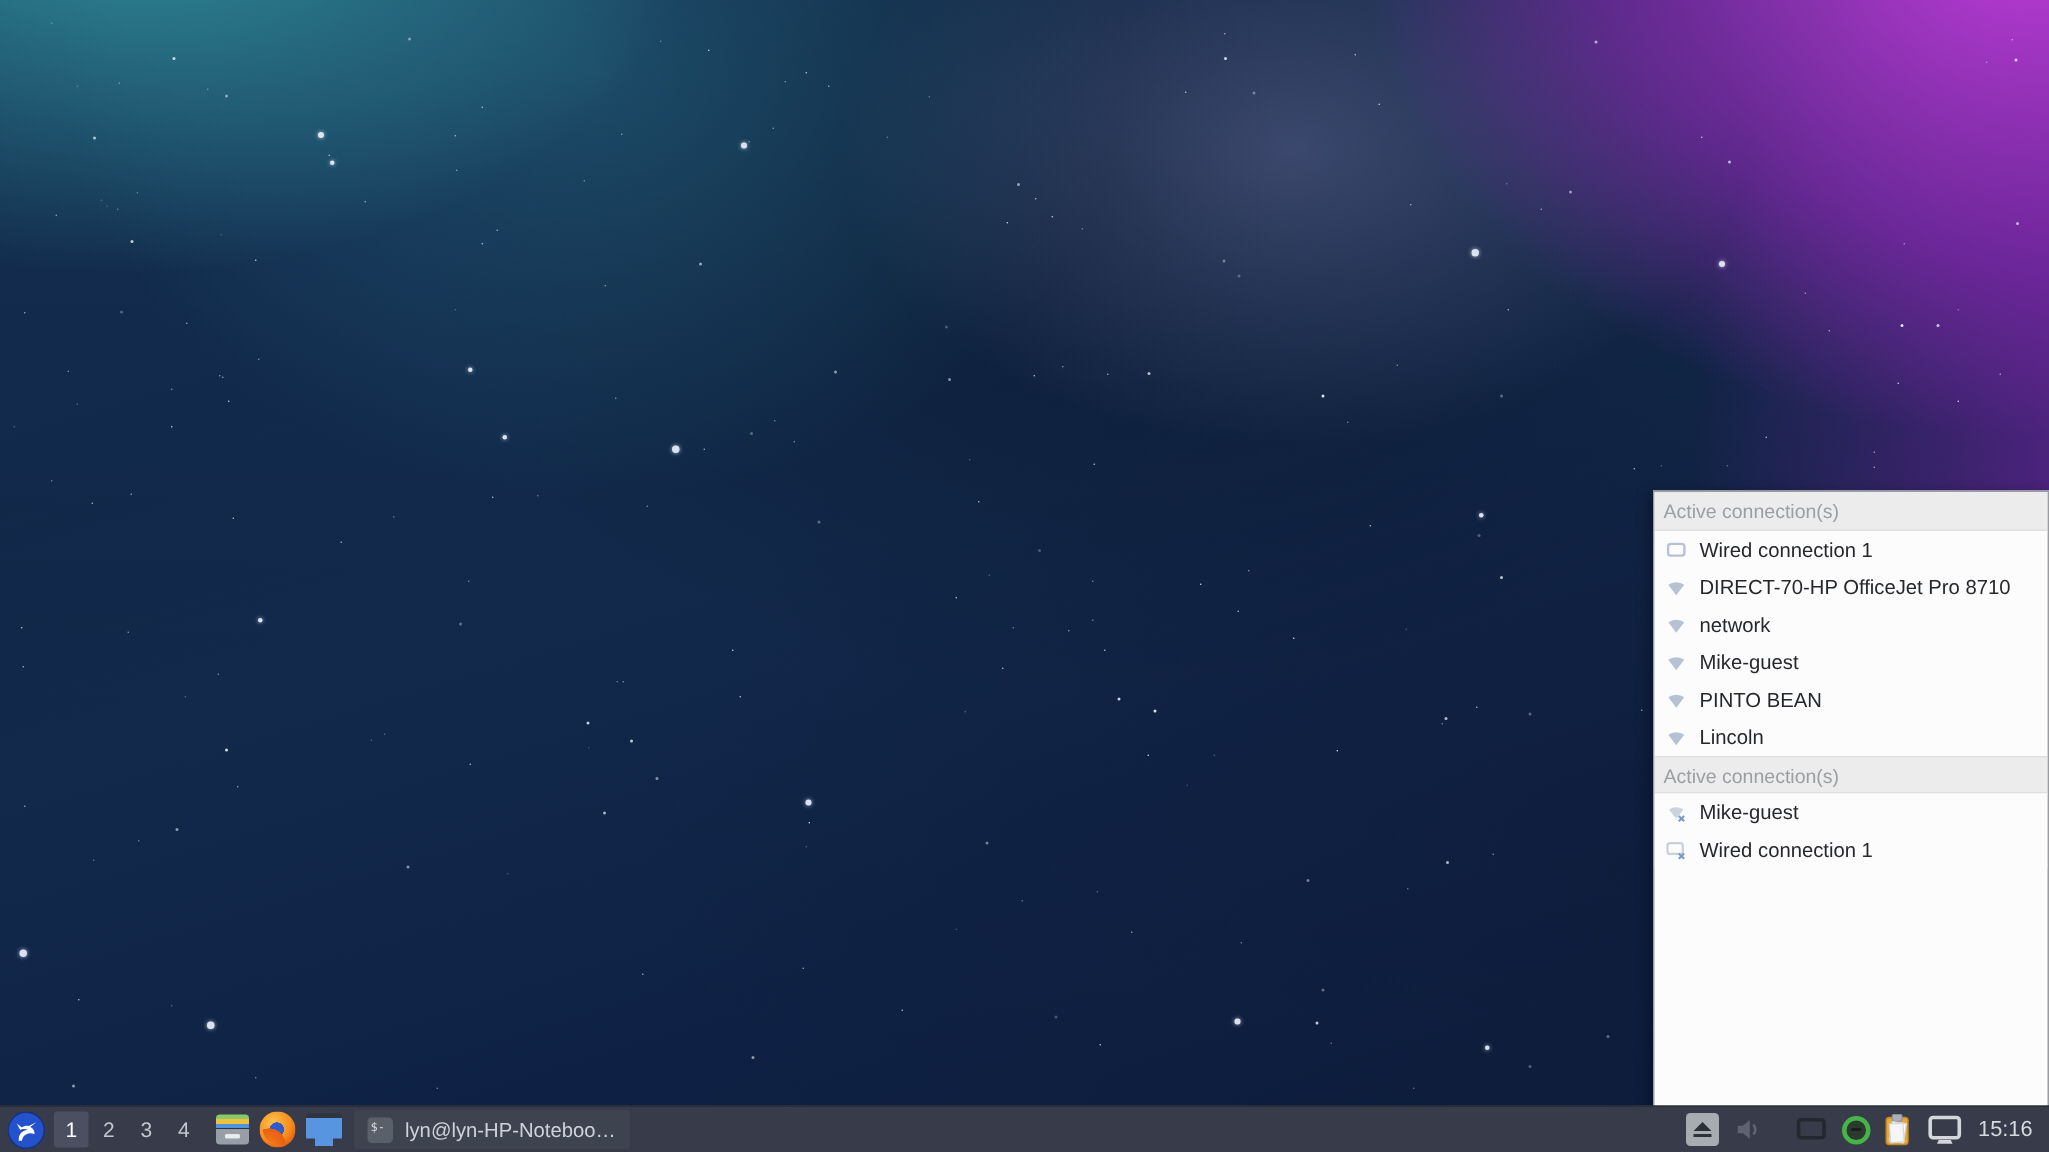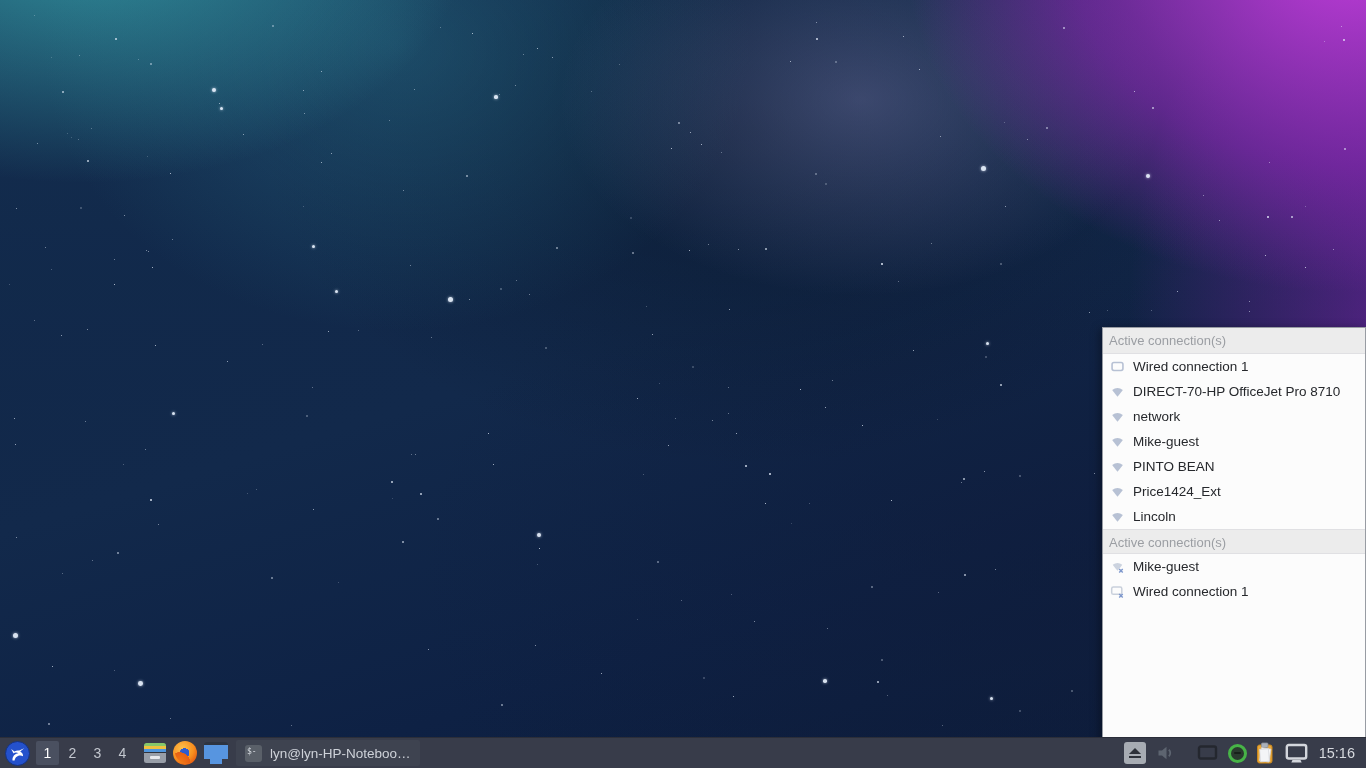--- a/index.html
+++ b/index.html
@@ -399,28 +399,20 @@
         </svg>
       </span>
       <span>PINTO BEAN</span>
     </div>
     <div class="nm-item">
       <span class="nm-icon">
         <svg width="15" height="15" viewBox="0 0 16 16">
           <path d="M8 13.6 C6.2 11.4 4.2 8.9 2.3 6.3 A9.6 9.6 0 0 1 13.7 6.3 C11.8 8.9 9.8 11.4 8 13.6 Z" fill="#b7c1d4"></path>
         </svg>
       </span>
-      <span>Price1424_Ext</span>
-    </div>
-    <div class="nm-item">
-      <span class="nm-icon">
-        <svg width="15" height="15" viewBox="0 0 16 16">
-          <path d="M8 13.6 C6.2 11.4 4.2 8.9 2.3 6.3 A9.6 9.6 0 0 1 13.7 6.3 C11.8 8.9 9.8 11.4 8 13.6 Z" fill="#b7c1d4"></path>
-        </svg>
-      </span>
       <span>Lincoln</span>
     </div>
     <div class="nm-header">Active connection(s)</div>
     <div class="nm-item">
       <span class="nm-icon">
         <svg width="15" height="15" viewBox="0 0 16 16">
           <path d="M8 12.6 C6.4 10.7 4.6 8.4 2.9 6.1 A8.6 8.6 0 0 1 13.1 6.1 C11.4 8.4 9.6 10.7 8 12.6 Z" fill="#ccd3df"></path>
           <path d="M9.8 10.6 L13.6 14.4 M13.6 10.6 L9.8 14.4" stroke="#7d97cc" stroke-width="1.5"></path>
         </svg>
       </span>

